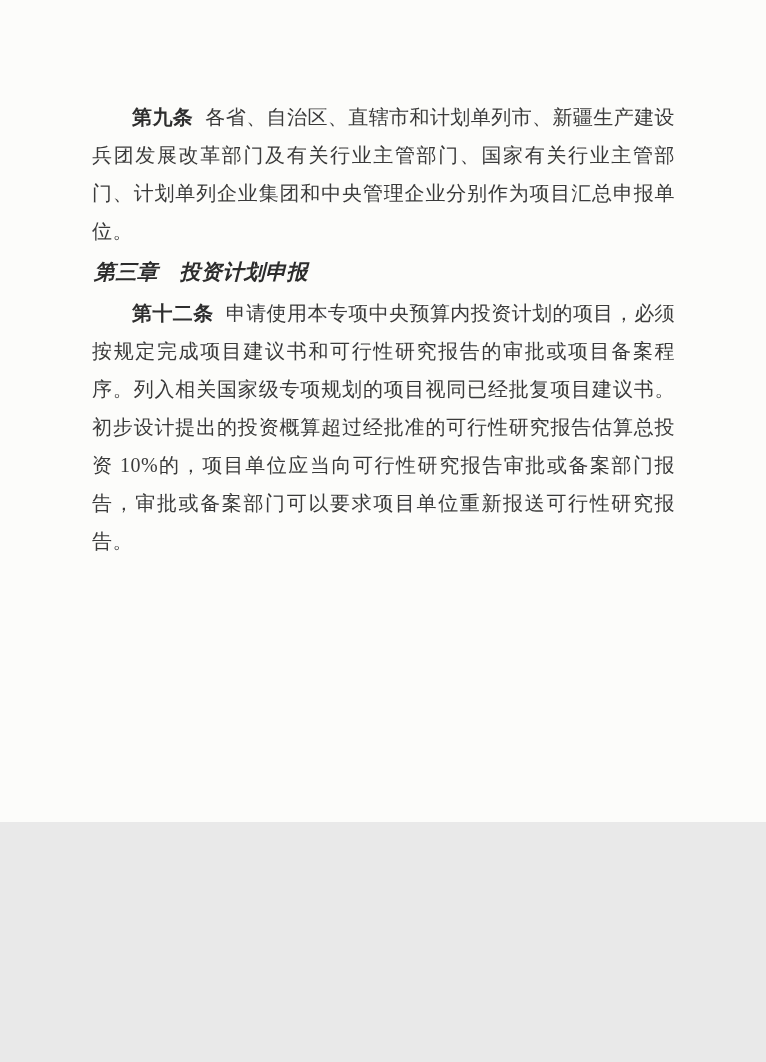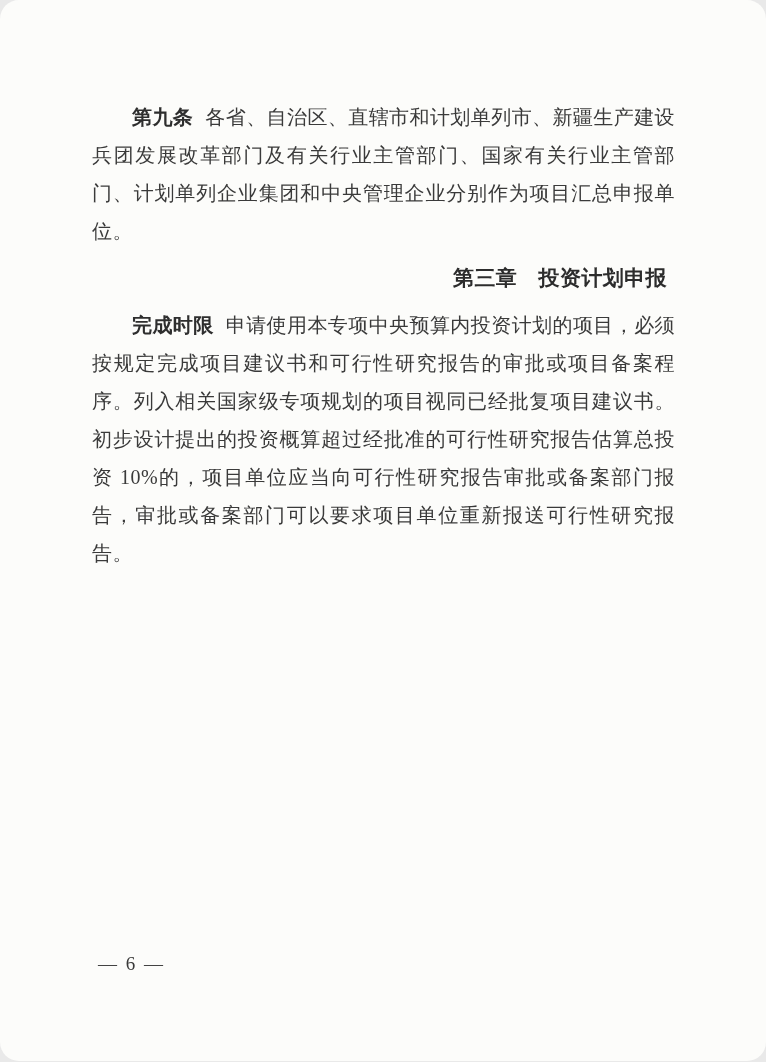--- a/index.html
+++ b/index.html
@@ -3,27 +3,26 @@
 <meta charset="utf-8">
 <style>
   html, body {
     margin: 0;
     padding: 0;
     background: #e9e9e9;
   }
   .page {
     position: relative;
     width: 766px;
-    height: 1061px;
+    height: 822px;
     margin: 0 auto;
     background: #fcfcfa;
     overflow: hidden;
     font-family: "Liberation Serif", "DejaVu Serif", serif;
     color: #3a3a3a;
-    border-radius: 19px;
   }
   .content {
     position: absolute;
     left: 92px;
     top: 98px;
     width: 583px;
     font-size: 20px;
     line-height: 38px;
     text-align: justify;
     letter-spacing: 0.02em;
@@ -32,28 +31,29 @@
     margin: 0;
     text-indent: 2em;
   }
   .lead {
     font-weight: bold;
     color: #2e2e2e;
     margin-right: 0.6em;
     font-family: "Liberation Sans", "DejaVu Sans", sans-serif;
   }
   .chapter-heading {
-    margin: 8px;
+    margin: 2px;
     text-indent: 0;
-    text-align: right;
+    text-align: left;
     font-weight: bold;
     font-size: 21px;
     line-height: 40px;
     color: #2c2c2c;
     font-family: "Liberation Sans", "DejaVu Sans", sans-serif;
+    font-style: italic;
   }
   .page-number {
     position: absolute;
     left: 98px;
     top: 953px;
     font-size: 19px;
     letter-spacing: 2px;
     color: #3a3a3a;
   }
 </style>
@@ -63,20 +63,20 @@
 <div class="page">
 
   <div class="content">
 
     <p class="para"><span class="lead">第九条</span><span>各省、自治区、直辖市和计划单列市、新疆生产建设兵团发展改革部门及有关行业主管部门、国家有关行业主管部门、计划单列企业集团和中央管理企业分别作为项目汇总申报单位。</span></p>
 
 
     <p class="chapter-heading">第三章　投资计划申报</p>
 
 
-    <p class="para"><span class="lead">完成时限</span><span>申请使用本专项中央预算内投资计划的项目，必须按规定完成项目建议书和可行性研究报告的审批或项目备案程序。列入相关国家级专项规划的项目视同已经批复项目建议书。初步设计提出的投资概算超过经批准的可行性研究报告估算总投资 10%的，项目单位应当向可行性研究报告审批或备案部门报告，审批或备案部门可以要求项目单位重新报送可行性研究报告。</span></p>
+    <p class="para"><span class="lead">第十二条</span><span>申请使用本专项中央预算内投资计划的项目，必须按规定完成项目建议书和可行性研究报告的审批或项目备案程序。列入相关国家级专项规划的项目视同已经批复项目建议书。初步设计提出的投资概算超过经批准的可行性研究报告估算总投资 10%的，项目单位应当向可行性研究报告审批或备案部门报告，审批或备案部门可以要求项目单位重新报送可行性研究报告。</span></p>
 
 
   </div>
 
   <div class="page-number">— 6 —</div>
 
 </div>
 
 </body></html>

